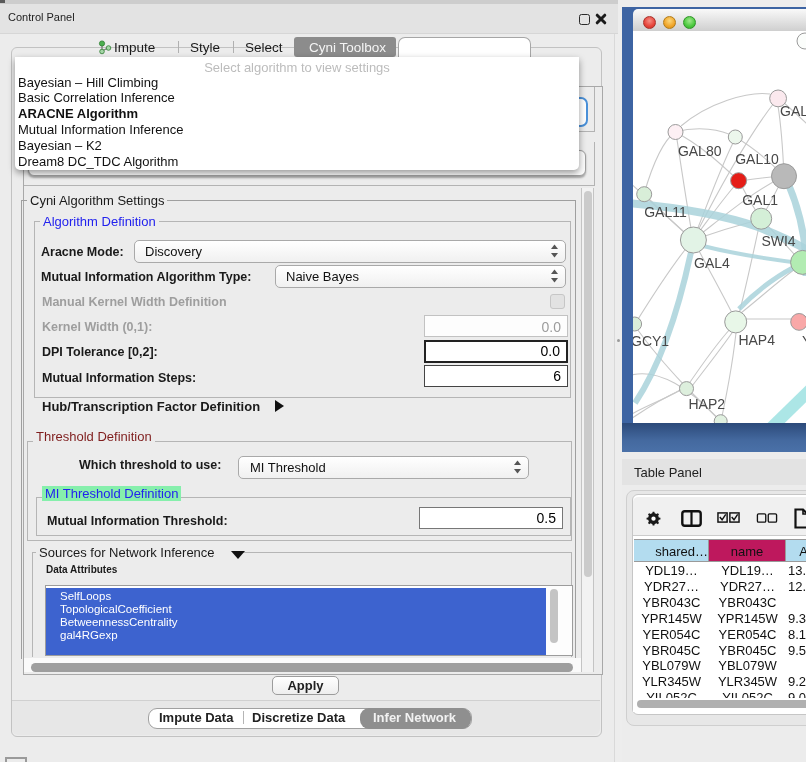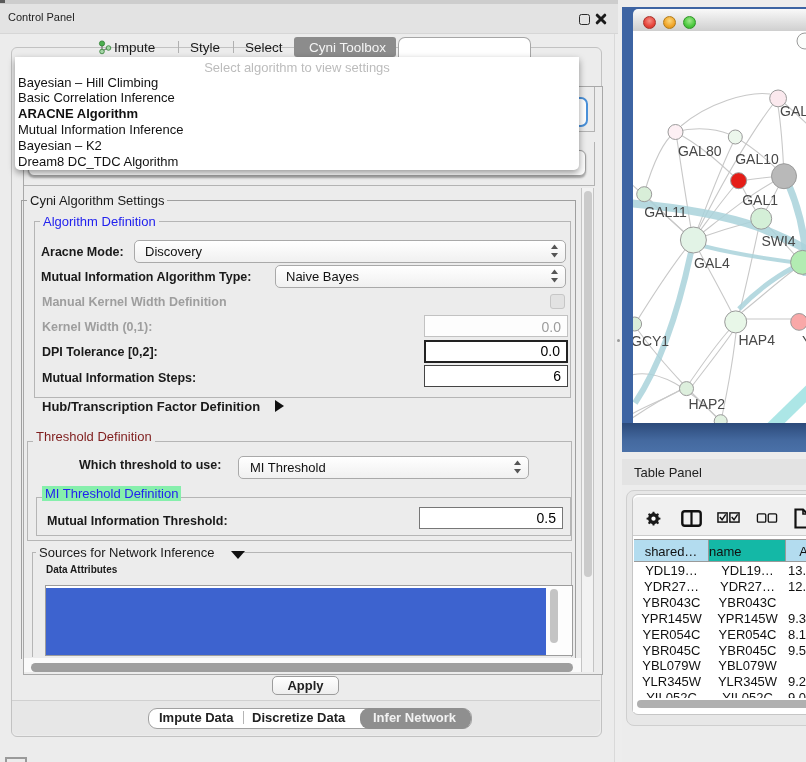--- a/index.html
+++ b/index.html
@@ -105,20 +105,21 @@
 <div class="abs b" style="left:47px;top:514px;font-size:12.5px;color:#1a1a1a;">Mutual Information Threshold:</div>
 <div class="abs" style="left:419px;top:507px;width:144px;height:22px;background:#fff;border:1px solid #777;font-size:14px;color:#000;text-align:right;line-height:20px;padding-right:6px;box-sizing:border-box;">0.5</div>
 
 <div class="abs" style="left:32px;top:552px;width:538px;height:104px;border:1px solid #b5b5b5;border-bottom:none;"></div>
 <div class="abs" style="left:36px;top:545px;background:#ececec;padding:0 22px 0 3px;font-size:13px;color:#1a1a1a;">Sources for Network Inference</div>
 <div class="abs" style="left:231px;top:551px;width:0;height:0;border-top:8px solid #111;border-left:7px solid transparent;border-right:7px solid transparent;"></div>
 <div class="abs b" style="left:46px;top:564px;font-size:10px;color:#1a1a1a;">Data Attributes</div>
 
 <div class="abs" style="left:45px;top:585px;width:528px;height:71px;background:#fff;border:1px solid #9c9c9c;overflow:hidden;box-sizing:border-box;">
   <div style="position:absolute;left:0;top:2px;width:500px;height:67px;background:#3d63cf;"></div>
+  <div style="position:absolute;left:14px;top:4px;font-size:11.5px;color:#fff;line-height:13.1px;">SelfLoops<br>TopologicalCoefficient<br>BetweennessCentrality<br>gal4RGexp</div>
   <div style="position:absolute;left:500px;top:0;width:27px;height:70px;background:#fdfdfd;"></div>
   <div style="position:absolute;left:504px;top:3px;width:8px;height:54px;background:#c4c4c4;border-radius:4px;"></div>
 </div>
 
 <div class="abs" style="left:24px;top:658px;width:557px;height:14px;background:#fafafa;"></div>
 <div class="abs" style="left:31px;top:663px;width:542px;height:9px;background:#9e9e9e;border-radius:4.5px;"></div>
 
 <div class="abs" style="left:272px;top:676px;width:65px;height:17px;background:linear-gradient(#ffffff,#eeeeee);border:1px solid #9c9c9c;border-radius:5px;text-align:center;font-size:13px;font-weight:600;color:#222;line-height:17px;">Apply</div>
 
 <div class="abs" style="left:12px;top:700px;width:588px;height:34px;background:#e7e7e7;border-top:1px solid #d0d0d0;border-radius:0 0 6px 6px;"></div>
@@ -250,21 +251,21 @@
 <svg class="abs" style="left:755px;top:513px;" width="24" height="10" viewBox="0 0 25 12">
   <rect x="1" y="1" width="10" height="10" rx="1.5" fill="none" stroke="#111" stroke-width="1.6"></rect>
   <rect x="14" y="1" width="10" height="10" rx="1.5" fill="none" stroke="#111" stroke-width="1.6"></rect>
 </svg>
 <svg class="abs" style="left:794px;top:508px;" width="14" height="21" viewBox="0 0 14 21">
   <path d="M1.5 1.5 L9 1.5 L13.5 6 L13.5 19.5 L1.5 19.5 Z" fill="none" stroke="#111" stroke-width="2.2"></path>
   <path d="M9 1.5 L9 6 L13.5 6" fill="none" stroke="#111" stroke-width="1.6"></path>
 </svg>
 
 <div class="abs" style="left:634px;top:539px;width:172px;height:160px;overflow:hidden;font-size:13px;color:#111;">
-  <div style="position:absolute;left:0;top:0;width:75px;height:23px;background:#b3dcef;border:1px solid #9a9a9a;border-left:none;text-align:center;line-height:23px;box-sizing:border-box;">shared…</div>
-  <div style="position:absolute;left:75px;top:0;width:77px;height:23px;background:#14b8a6;border-top:1px solid #9a9a9a;border-bottom:1px solid #9a9a9a;border-right:1px solid #9a9a9a;text-align:left;line-height:23px;box-sizing:border-box;">name</div>
+  <div style="position:absolute;left:0;top:0;width:75px;height:23px;background:#b3dcef;border:1px solid #9a9a9a;border-left:none;text-align:right;line-height:23px;box-sizing:border-box;">shared…</div>
+  <div style="position:absolute;left:75px;top:0;width:77px;height:23px;background:#be185d;border-top:1px solid #9a9a9a;border-bottom:1px solid #9a9a9a;border-right:1px solid #9a9a9a;text-align:center;line-height:23px;box-sizing:border-box;">name</div>
   <div style="position:absolute;left:152px;top:0;width:60px;height:23px;background:#b3dcef;border-top:1px solid #9a9a9a;border-bottom:1px solid #9a9a9a;text-align:center;line-height:23px;box-sizing:border-box;">Avera</div>
   <div style="position:absolute;left:0;top:24px;width:75px;text-align:center;line-height:15.9px;">YDL19…<br>YDR27…<br>YBR043C<br>YPR145W<br>YER054C<br>YBR045C<br>YBL079W<br>YLR345W<br>YIL052C</div>
   <div style="position:absolute;left:75px;top:24px;width:77px;text-align:center;line-height:15.9px;">YDL19…<br>YDR27…<br>YBR043C<br>YPR145W<br>YER054C<br>YBR045C<br>YBL079W<br>YLR345W<br>YIL052C</div>
   <div style="position:absolute;left:154px;top:24px;width:60px;text-align:left;line-height:15.9px;">13.<br>12.<br>&nbsp;<br>9.3<br>8.1<br>9.5<br>&nbsp;<br>9.2<br>9.0</div>
 </div>
 <div class="abs" style="left:633px;top:698px;width:173px;height:14px;background:#fff;"></div>
 <div class="abs" style="left:637px;top:700px;width:172px;height:8px;background:#b0b0b0;border-radius:4px;"></div>
 
 </body></html>

